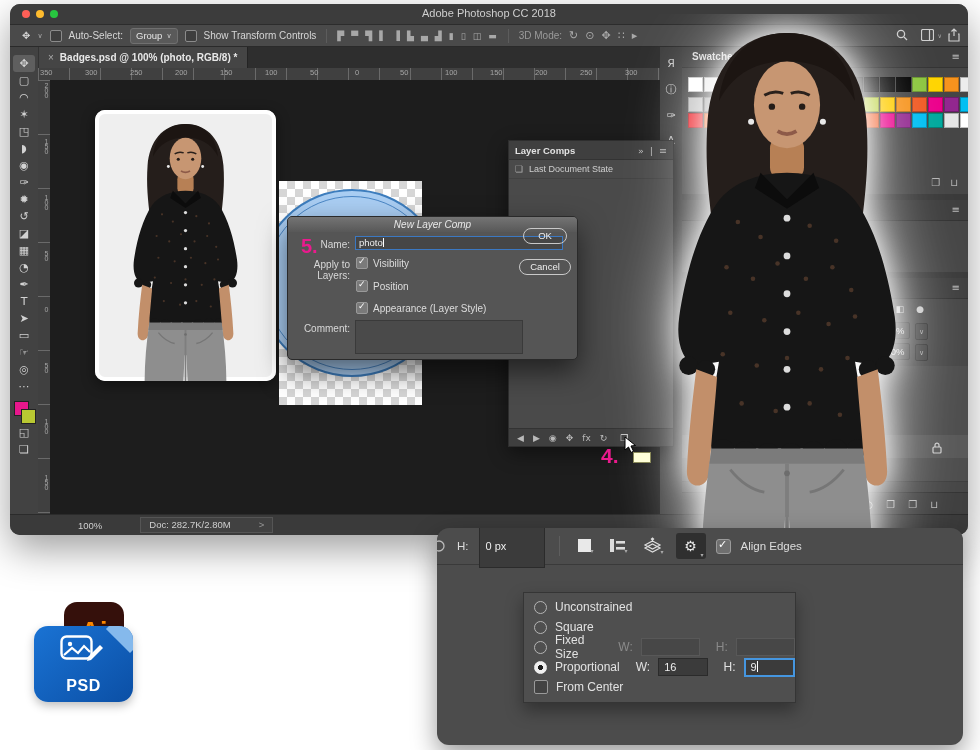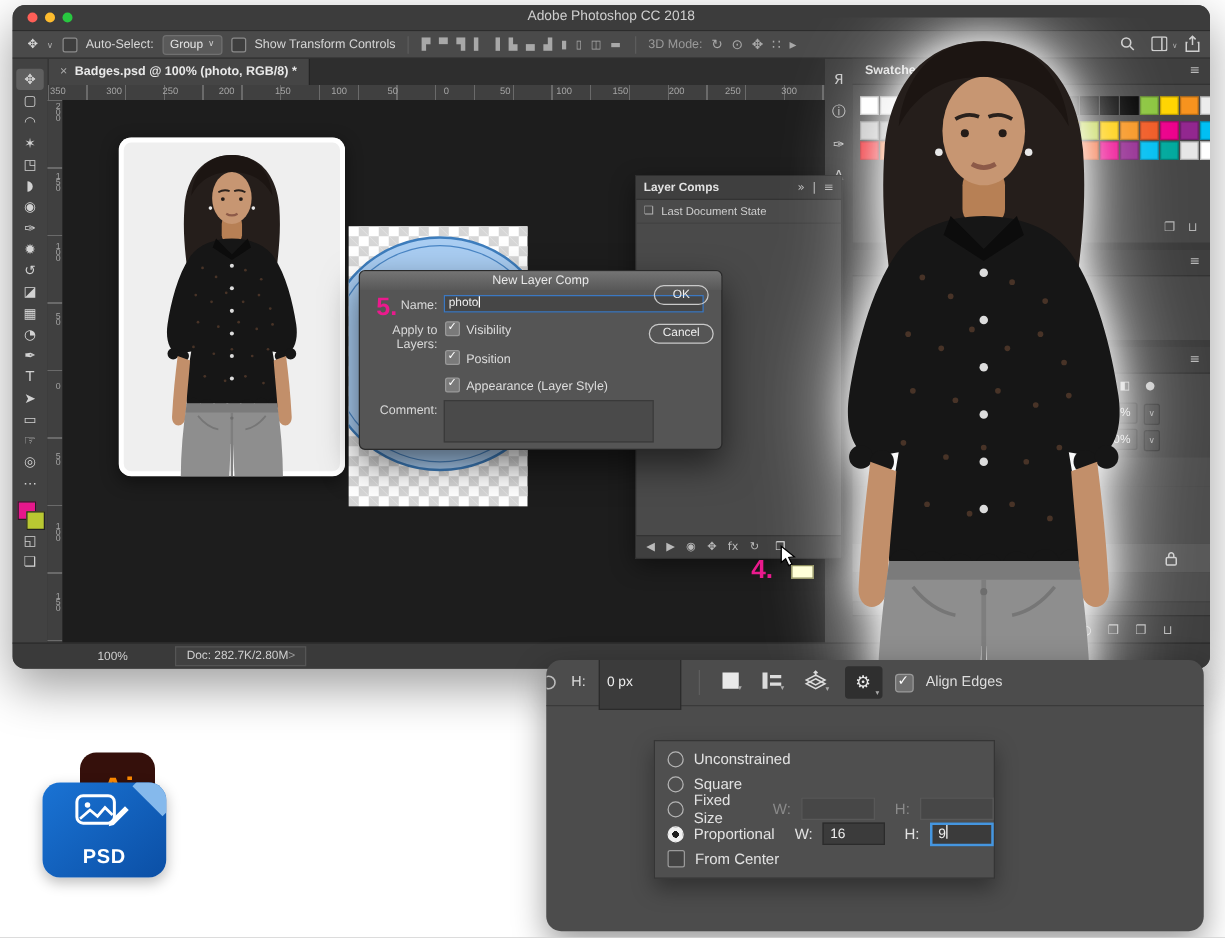--- a/index.html
+++ b/index.html
@@ -51,21 +51,21 @@
   .phead{height:20px;background:#3f3f3f;border-bottom:1px solid #333;position:relative;color:#ddd;font-size:10px;font-weight:bold;line-height:20px;padding-left:10px;}
   .phead .menu{position:absolute;right:8px;top:0;color:#bbb;font-weight:normal;}
   .chips{display:flex;flex-wrap:nowrap;gap:1px;padding-left:6px;}
   .chip{width:13px;height:13px;flex:0 0 13px;border:1px solid rgba(0,0,0,.25);}
   .pfootico{position:absolute;right:10px;display:flex;gap:10px;color:#b5b5b5;font-size:10px;}
   .ddbox{background:#3f3f3f;border:1px solid #2e2e2e;color:#ddd;font-size:9.5px;height:15px;line-height:15px;padding:0 5px;border-radius:2px;display:inline-block;}
   .lrow{position:absolute;left:0;right:0;height:23px;border-bottom:1px solid #3e3e3e;background:#4d4d4d;}
   
   .statusbar{position:absolute;left:0;right:0;bottom:0;height:20px;background:#3a3a3a;border-top:1px solid #2b2b2b;
              color:#cfcfcf;font-size:9.5px;display:flex;align-items:center;}
-  .docbox{border:1px solid #555;background:#414141;height:14px;line-height:14px;padding:0 8px;display:flex;}
+  .docbox{border:1px solid #555;background:#414141;height:14px;line-height:14px;padding:0 8px;display:flex;gap:28px;}
 
   
   .photocard{position:absolute;left:95px;top:110px;width:181px;height:271px;background:#efefef;border-radius:10px;
              box-shadow:inset 0 0 0 4px #fff, 0 4px 14px rgba(0,0,0,.45);overflow:hidden;z-index:2;}
   .checker{position:absolute;left:279px;top:181px;width:143px;height:224px;z-index:2;overflow:hidden;background:#fff;
            background-image:linear-gradient(45deg,#d6d6d6 25%,transparent 25%,transparent 75%,#d6d6d6 75%),
                             linear-gradient(45deg,#d6d6d6 25%,transparent 25%,transparent 75%,#d6d6d6 75%);
            background-size:16px 16px;background-position:0 0,8px 8px;}
   .badge{position:absolute;left:-21px;top:8px;width:184px;height:184px;border-radius:50%;
          background:#a9cdf2;border:2px solid #3d7dbd;}
@@ -78,21 +78,21 @@
   .lchead{height:18px;background:#3f3f3f;border-bottom:1px solid #333;display:flex;align-items:center;padding:0 6px;
           font-size:9.5px;font-weight:bold;color:#e2e2e2;}
   .lcrow{height:18px;display:flex;align-items:center;gap:6px;padding:0 6px;font-size:9px;color:#cfcfcf;border-bottom:1px solid #424242;}
   .lcfoot{position:absolute;left:0;right:0;bottom:0;height:17px;background:#3f3f3f;border-top:1px solid #333;
           display:flex;align-items:center;gap:9px;padding:0 8px;color:#b9b9b9;font-size:9px;}
 
   
   .dialog{position:absolute;left:287px;top:216px;width:289px;height:142px;background:#555;border-radius:5px;
           border:1px solid #2a2a2a;box-shadow:0 12px 28px rgba(0,0,0,.55);z-index:4;font-size:10px;color:#ddd;}
   .dtitle{height:15px;border-radius:4px 4px 0 0;background:linear-gradient(#747474,#585858);text-align:center;
-          line-height:15px;font-size:10px;color:#e8e8e8;}
+          line-height:15px;font-size:10px;color:#e8e8e8;font-style:italic;}
   .dinput{position:absolute;background:#464646;border:1.5px solid #3b78c2;height:12px;line-height:12px;color:#eee;padding:0 3px;font-size:9.5px;}
   .caret{display:inline-block;width:1px;height:9px;background:#fff;vertical-align:-1px;}
   .pill{position:absolute;border:1px solid #c9c9c9;border-radius:999px;color:#eee;font-size:9.5px;text-align:center;background:transparent;}
   .dcb{width:10px;height:10px;background:#7a7a7a;border:1px solid #999;border-radius:2px;position:relative;display:inline-block;vertical-align:-2px;margin-right:5px;}
   .dcb::after{content:"✓";position:absolute;left:1px;top:-2px;font-size:9px;color:#fff;}
   .dlabel{position:absolute;text-align:right;color:#d8d8d8;}
 
   .pink{color:#ea1a8d;font-weight:bold;font-size:20px;}
 
   

